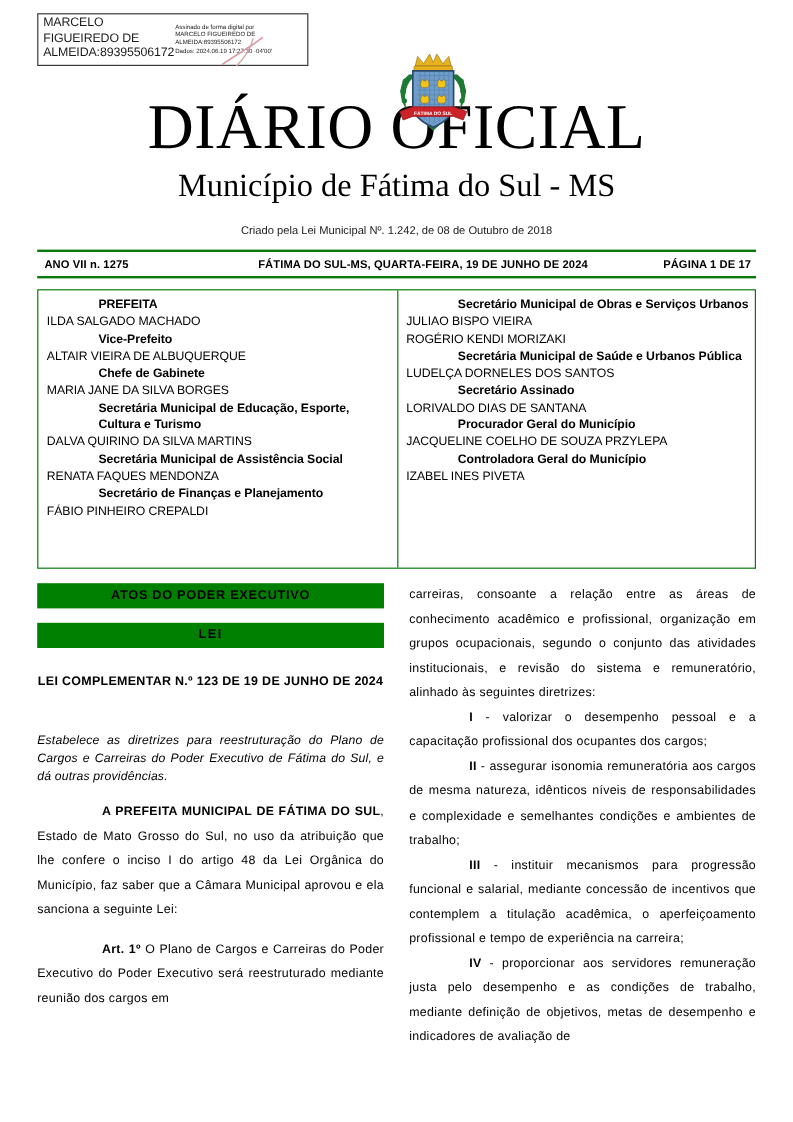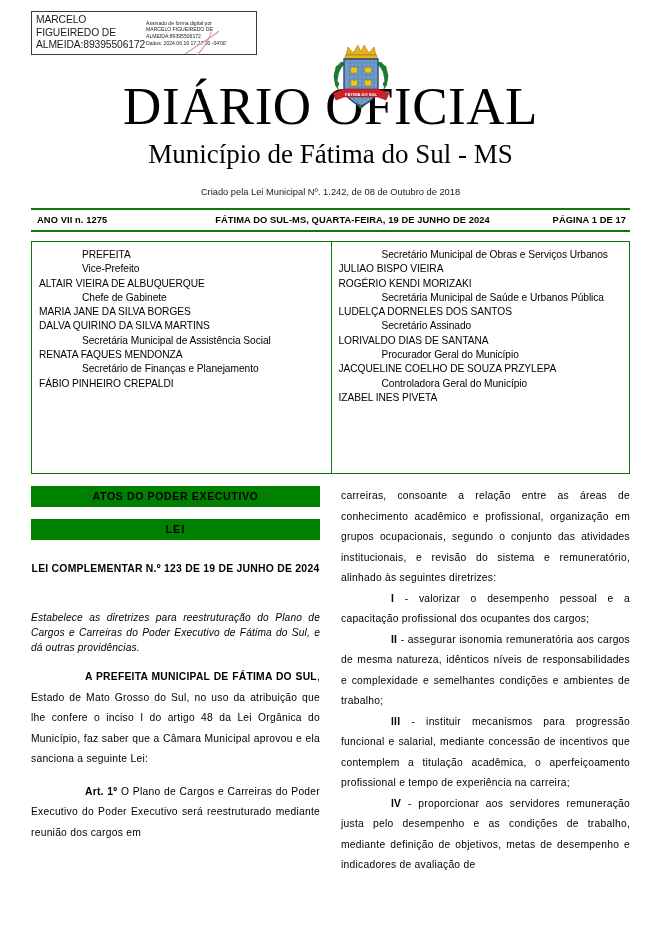--- a/index.html
+++ b/index.html
@@ -129,21 +129,21 @@
     padding: 6px 4px 0 7px;
     width: 50%;
   }
   .off-col.right {
     border-left: 1.6px solid #0a7a0a;
     padding-left: 7px;
   }
   .off-title {
     font-size: 10.2px;
     line-height: 14.3px;
-    font-weight: normal;
+    font-weight: bold;
     letter-spacing: -0.05px;
     padding-left: 43px;
   }
   .off-name {
     font-size: 10.2px;
     line-height: 14.3px;
     font-weight: normal;
     letter-spacing: -0.05px;
   }
 
@@ -276,24 +276,26 @@
 
   <div class="edition-bar">
     <div class="edition-left">ANO VII n. 1275</div>
     <div class="edition-mid">FÁTIMA DO SUL-MS, QUARTA-FEIRA, 19 DE JUNHO DE 2024</div>
     <div class="edition-right">PÁGINA 1 DE 17</div>
   </div>
 
   <div class="officials">
     <div class="off-col left">
       <div class="off-title">PREFEITA</div>
+      <div class="off-name">ILDA SALGADO MACHADO</div>
       <div class="off-title">Vice-Prefeito</div>
       <div class="off-name">ALTAIR VIEIRA DE ALBUQUERQUE</div>
       <div class="off-title">Chefe de Gabinete</div>
       <div class="off-name">MARIA JANE DA SILVA BORGES</div>
+      <div class="off-title">Secretária Municipal de Educação, Esporte, Cultura e Turismo</div>
       <div class="off-name">DALVA QUIRINO DA SILVA MARTINS</div>
       <div class="off-title">Secretária Municipal de Assistência Social</div>
       <div class="off-name">RENATA FAQUES MENDONZA</div>
       <div class="off-title">Secretário de Finanças e Planejamento</div>
       <div class="off-name">FÁBIO PINHEIRO CREPALDI</div>
     </div>
     <div class="off-col right">
       <div class="off-title">Secretário Municipal de Obras e Serviços Urbanos</div>
       <div class="off-name">JULIAO BISPO VIEIRA</div>
       <div class="off-name">ROGÉRIO KENDI MORIZAKI</div>

